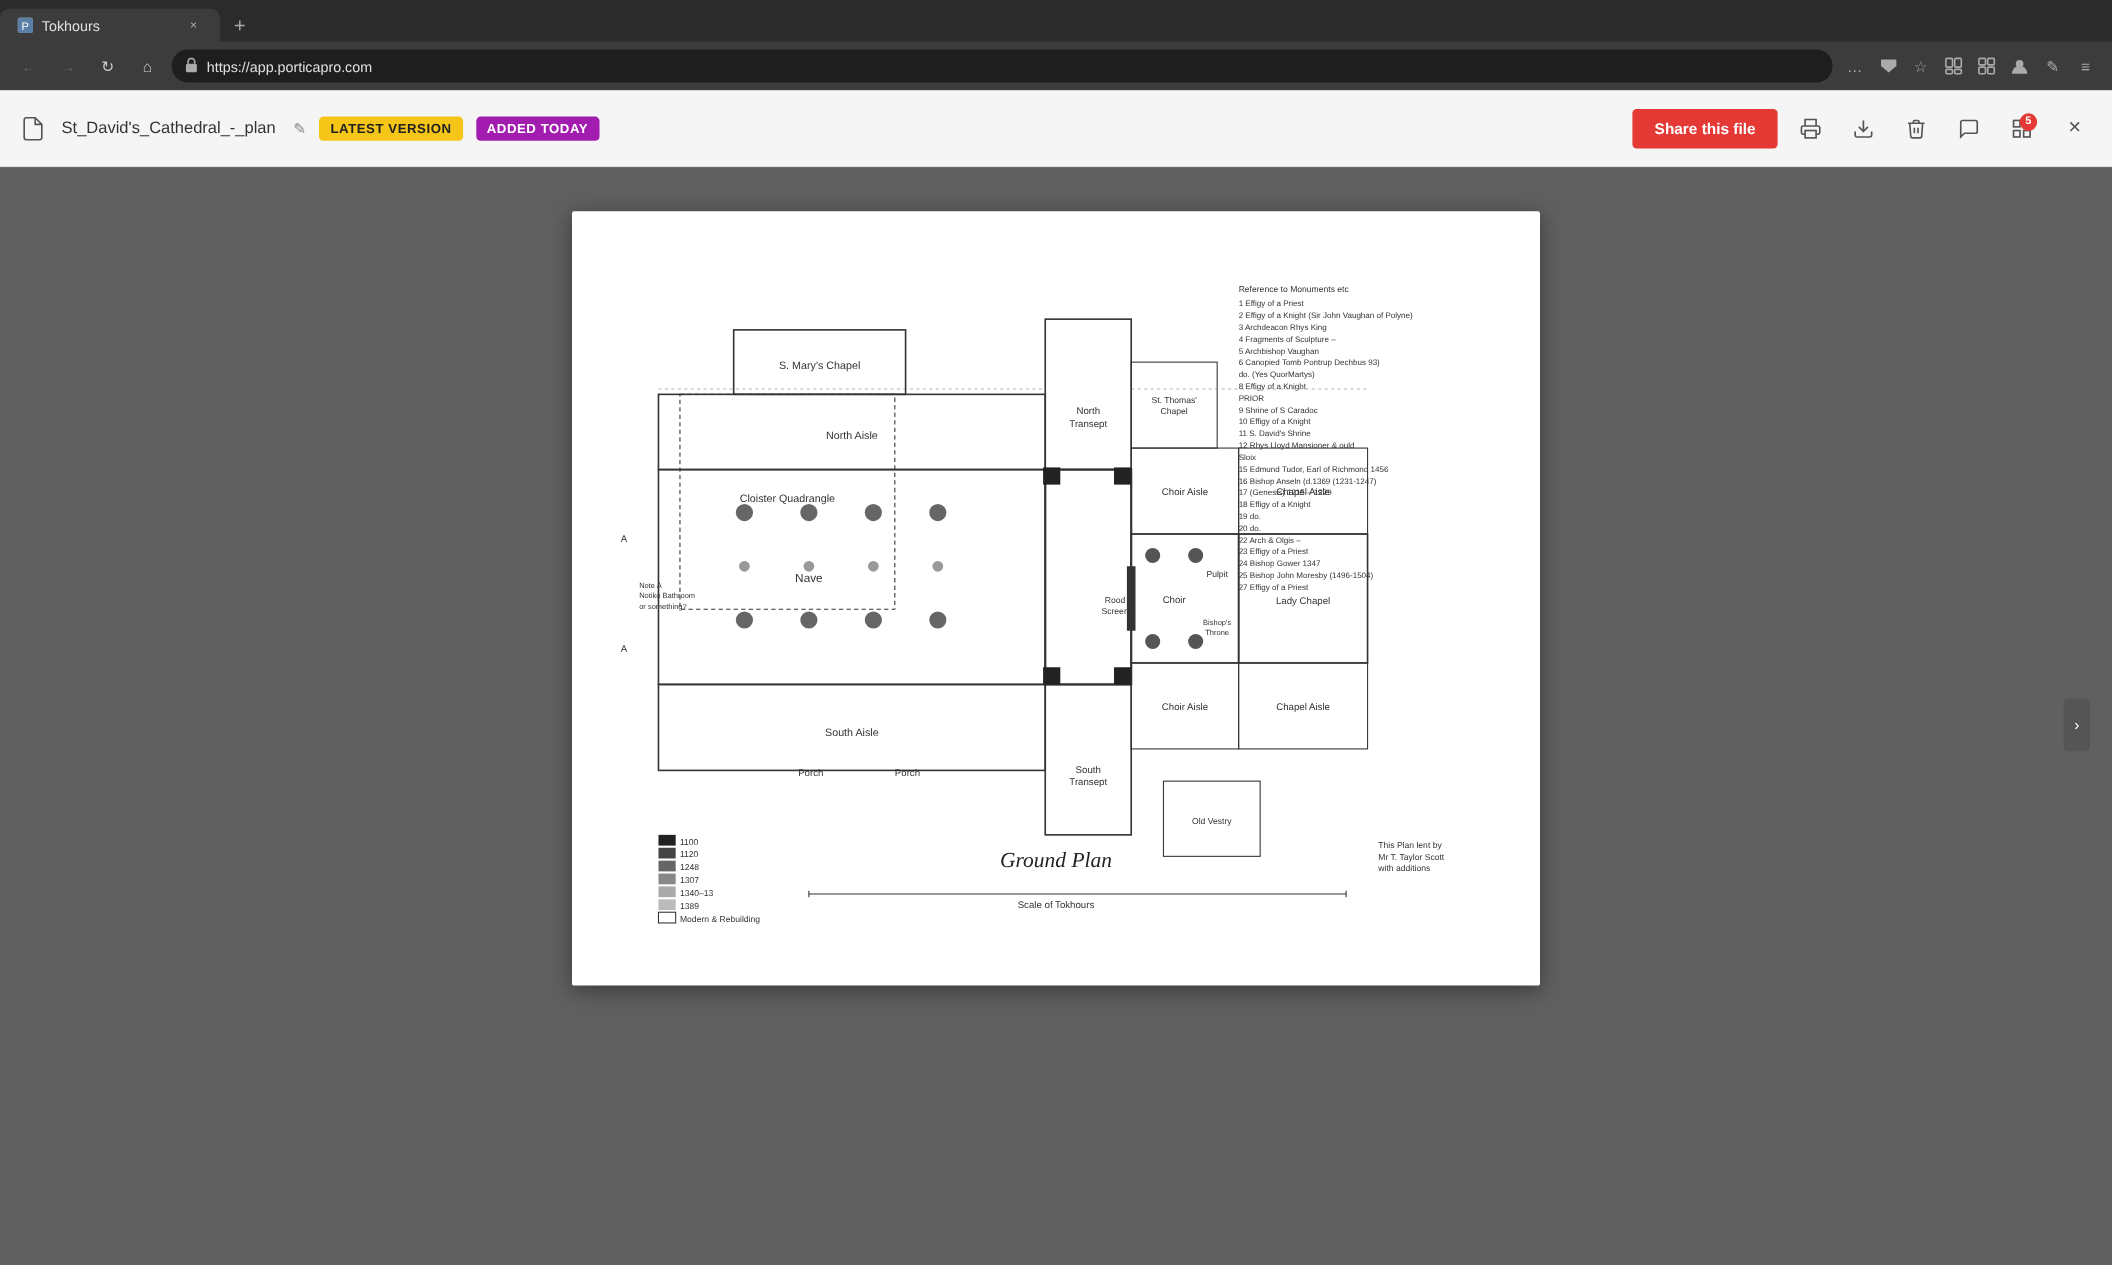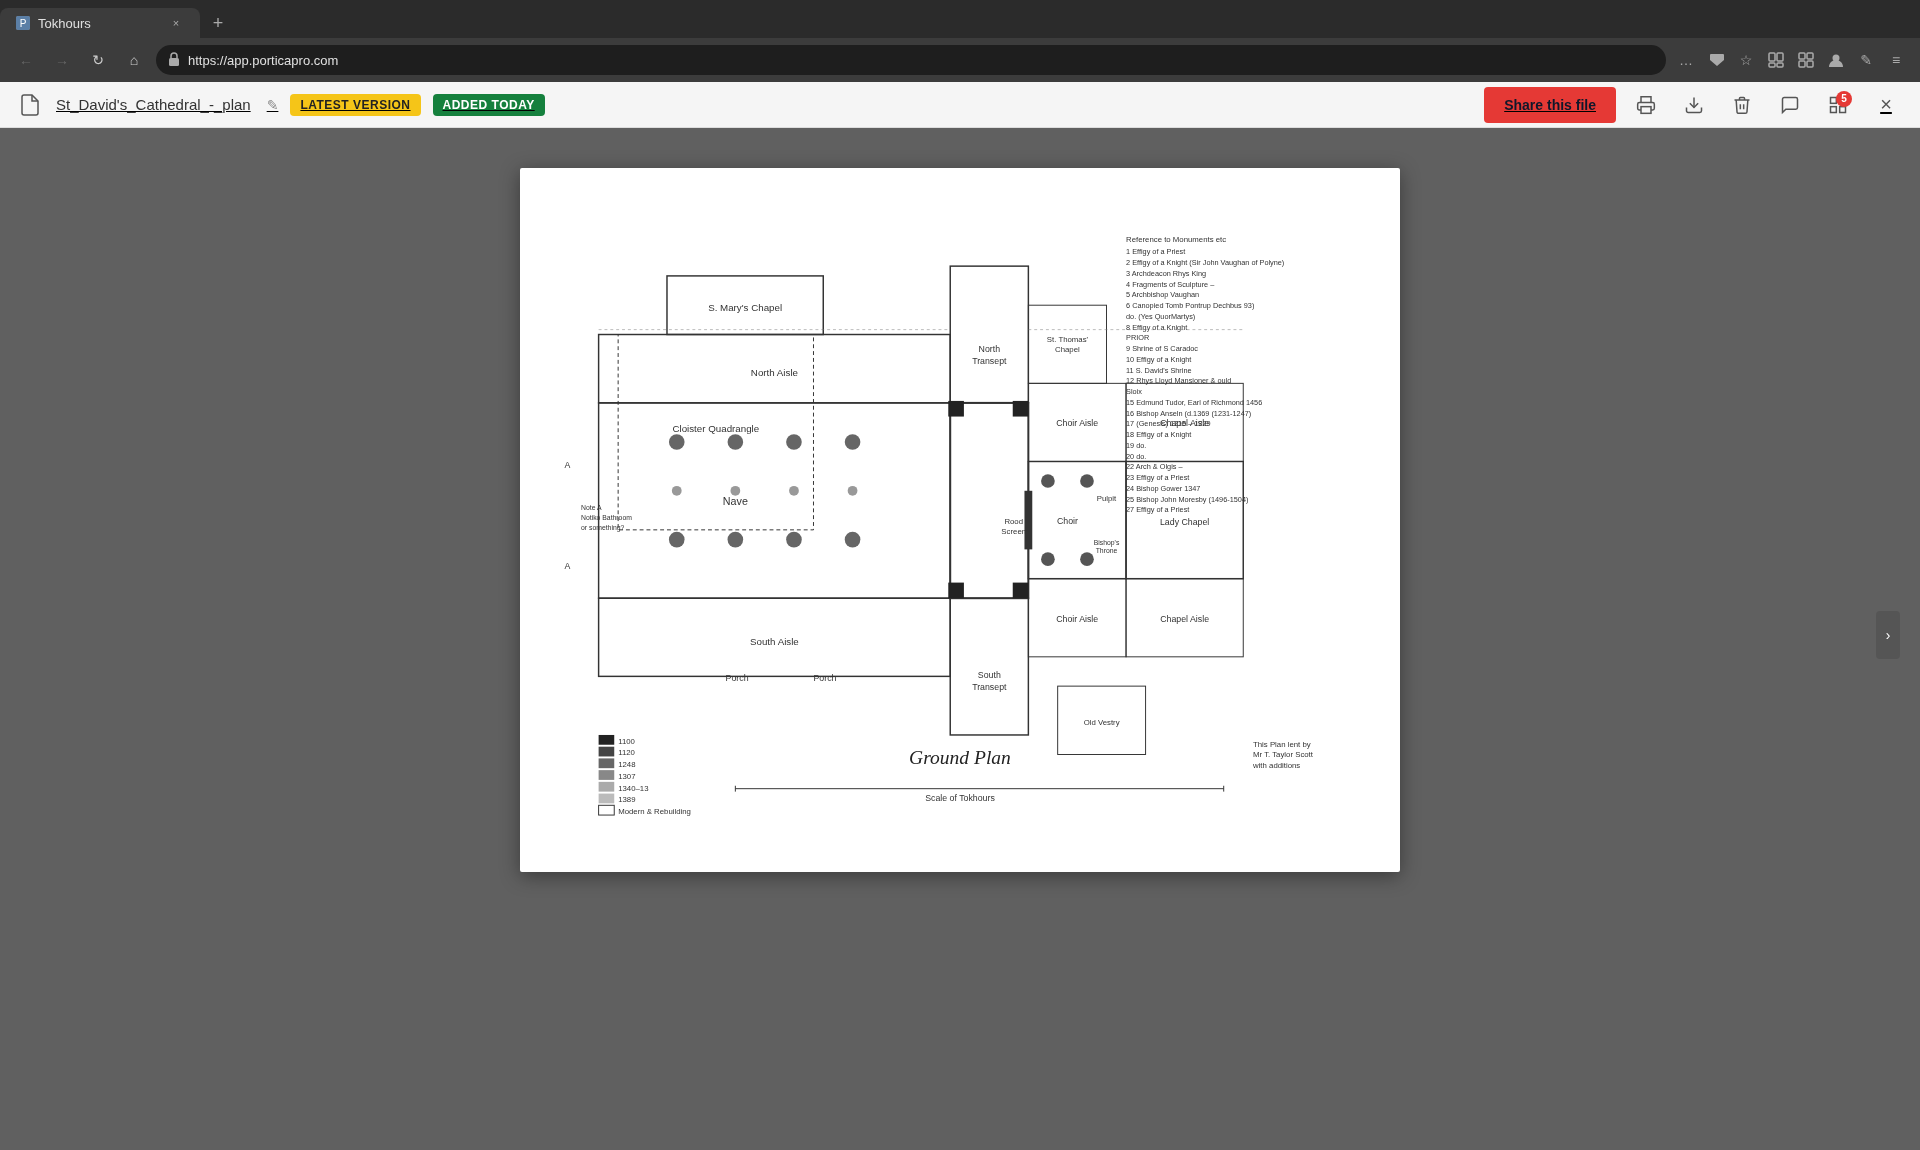--- a/index.html
+++ b/index.html
@@ -16,30 +16,30 @@
     .nav-bar { background: #3c3c3c; display: flex; align-items: center; padding: 6px 12px; gap: 8px; height: 44px; }
     .nav-btn { width: 28px; height: 28px; border-radius: 50%; display: flex; align-items: center; justify-content: center; cursor: pointer; color: #ccc; font-size: 14px; }
     .nav-btn.disabled { color: #666; cursor: default; }
     .url-bar { flex: 1; background: #1e1e1e; border-radius: 20px; height: 30px; display: flex; align-items: center; padding: 0 12px; gap: 8px; }
     .url-lock { color: #aaa; font-size: 11px; }
     .url-text { color: #e0e0e0; font-size: 13px; flex: 1; }
     .nav-extras { display: flex; gap: 6px; align-items: center; }
     .nav-icon { width: 24px; height: 24px; display: flex; align-items: center; justify-content: center; color: #aaa; font-size: 14px; cursor: pointer; }
 
     
-    .app-toolbar { background: #f5f5f5; border-bottom: 1px solid #ddd; height: 46px; display: flex; align-items: center; padding: 0 16px; gap: 12px; text-decoration: underline; }
+    .app-toolbar { background: #f5f5f5; border-bottom: 1px solid #ddd; height: 70px; display: flex; align-items: center; padding: 0 16px; gap: 12px; }
     .file-icon { width: 28px; height: 28px; display: flex; align-items: center; justify-content: center; }
     .file-icon svg { width: 24px; height: 24px; }
     .file-name { font-size: 15px; color: #333; font-weight: 500; }
     .edit-icon { color: #888; font-size: 14px; cursor: pointer; margin-left: 4px; }
     .badge { padding: 4px 10px; border-radius: 4px; font-size: 12px; font-weight: 700; letter-spacing: 0.5px; }
     .badge-yellow { background: #f5c518; color: #222; text-align: center; }
-    .badge-green { background: #15803d; color: white; }
+    .badge-green { background: #a21caf; color: white; }
     .toolbar-spacer { flex: 1; }
-    .share-btn { background: #e53935; color: #0f172a; border: none; padding: 10px 20px; border-radius: 4px; font-size: 14px; font-weight: 600; cursor: pointer; }
+    .share-btn { background: #e53935; color: #ffffff; border: none; padding: 10px 20px; border-radius: 4px; font-size: 14px; font-weight: 600; cursor: pointer; }
     .toolbar-action { width: 36px; height: 36px; display: flex; align-items: center; justify-content: center; cursor: pointer; color: #555; font-size: 18px; border-radius: 4px; position: relative; }
     .notif-badge { position: absolute; top: 4px; right: 4px; background: #e53935; color: white; border-radius: 50%; width: 16px; height: 16px; font-size: 10px; display: flex; align-items: center; justify-content: center; font-weight: 700; }
 
     
     .main-content { background: #606060; display: flex; justify-content: center; align-items: flex-start; padding: 40px 20px; min-height: calc(1150px - 136px); position: relative; }
     .document-viewer { background: white; width: 880px; min-height: 680px; box-shadow: 0 4px 20px rgba(0,0,0,0.4); border-radius: 2px; display: flex; flex-direction: column; }
     .doc-image-area { padding: 20px; flex: 1; display: flex; align-items: center; justify-content: center; }
     .floor-plan { width: 100%; max-width: 860px; }
 
     

